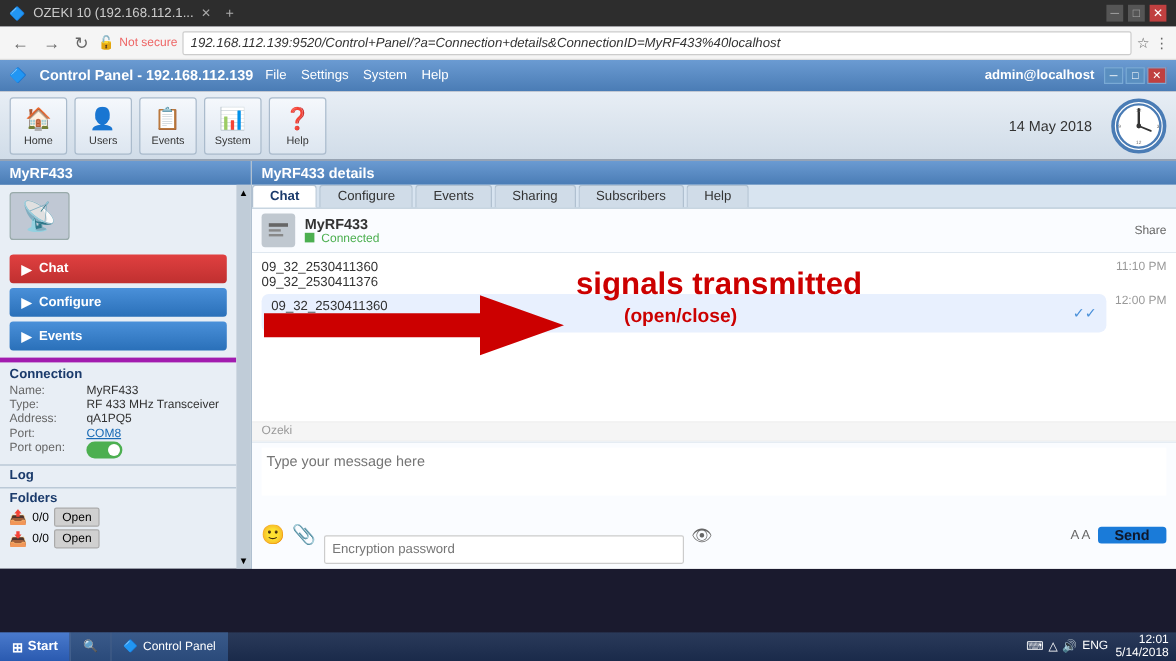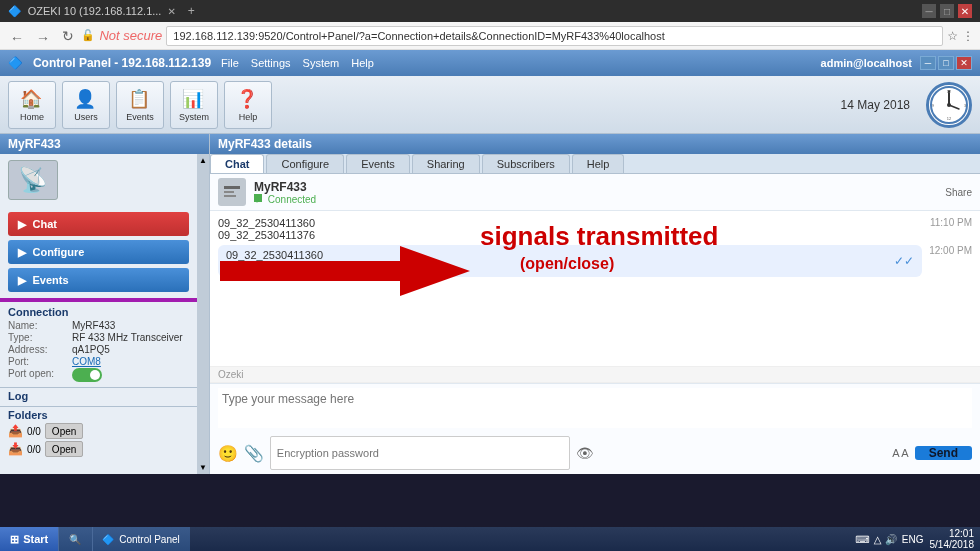--- a/index.html
+++ b/index.html
@@ -24,21 +24,21 @@
     .browser-bar {
       background: #f5f5f5;
       height: 28px;
       display: flex;
       align-items: center;
       padding: 0 6px;
       gap: 4px;
       border-bottom: 1px solid #ddd;
     }
     .nav-btn { background: none; border: none; font-size: 14px; color: #666; cursor: pointer; padding: 2px 4px; }
-    .url-bar { flex: 1; height: 20px; border: 1px solid #ccc; border-radius: 2px; padding: 0 6px; font-size: 11px; background: white; color: #333; }
+    .url-bar { flex: 1; height: 20px; border: 1px solid #ccc; border-radius: 2px; padding: 0 6px; font-size: 11px; background: white; color: #333; font-style: italic; }
     .browser-icons { display: flex; gap: 4px; color: #666; font-size: 12px; }
 
     
     .app-header {
       background: linear-gradient(to bottom, #6b9bd2, #4a7cb5);
       height: 26px;
       display: flex;
       align-items: center;
       justify-content: space-between;
       padding: 0 8px;
@@ -160,21 +160,21 @@
     .input-area { border-top: 1px solid #e0e8f0; padding: 4px 8px; background: #fafcff; }
     .message-input-box {
       width: 100%; min-height: 40px; border: none; outline: none;
       font-size: 12px; color: #999; resize: none; background: white; padding: 4px;
     }
     .input-toolbar {
       display: flex; align-items: center; gap: 6px; margin-top: 4px;
     }
     .emoji-btn { font-size: 16px; cursor: pointer; color: #666; }
     .attach-btn { font-size: 16px; cursor: pointer; color: #666; }
-    .enc-password { flex: 1; height: 34px; border: 1px solid #ccc; border-radius: 2px; padding: 0 6px; font-size: 11px; color: #999; }
+    .enc-password { flex: 1; height: 24px; border: 1px solid #ccc; border-radius: 2px; padding: 0 6px; font-size: 11px; color: #999; margin-top: 24px; }
     .eye-btn { font-size: 14px; cursor: pointer; color: #666; }
     .send-btn { background: #1a7bd9; color: #0f172a; border: none; border-radius: 3px; padding: 0 14px; font-size: 12px; cursor: pointer; font-weight: bold; }
 
     
     .taskbar {
       position: absolute; bottom: 0; left: 0; width: 980px; height: 24px;
       background: linear-gradient(to bottom, #2a3a5a, #1a2a4a);
       display: flex; align-items: center; justify-content: space-between;
     }
     .taskbar-left { display: flex; align-items: center; height: 100%; }
@@ -213,21 +213,21 @@
     <button class="tb-btn">□</button>
     <button class="tb-btn" style="background:#c04040;color:white;">✕</button>
   </div>
 </div>
 
 <div class="browser-bar">
   <button class="nav-btn">←</button>
   <button class="nav-btn">→</button>
   <button class="nav-btn">↻</button>
   <span style="font-size:11px;color:#e66;">🔓</span>
-  <span style="font-size:13px;color:#e66;font-style:italic;">Not secure</span>
+  <span style="font-size:10px;color:#e66;">Not secure</span>
   <input class="url-bar" type="text" value="192.168.112.139:9520/Control+Panel/?a=Connection+details&amp;ConnectionID=MyRF433%40localhost" style="">
   <div class="browser-icons">
     <span style="cursor:pointer;">☆</span>
     <span style="cursor:pointer;">⋮</span>
   </div>
 </div>
 
 <div class="app-header">
   <div style="display:flex;align-items:center;gap:10px;">
     <span>🔷</span>

